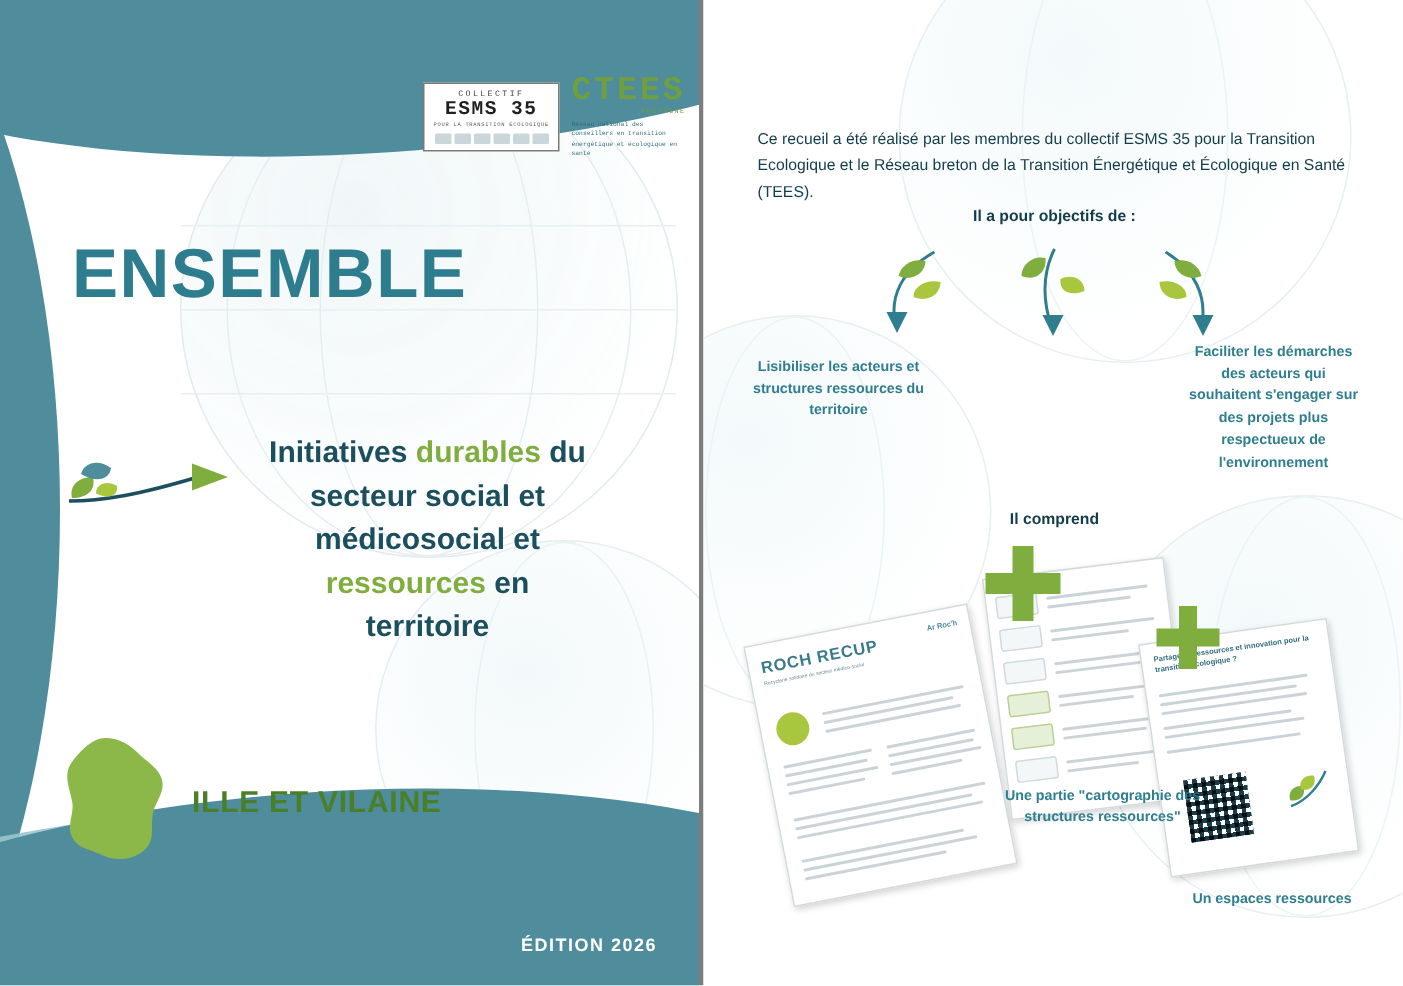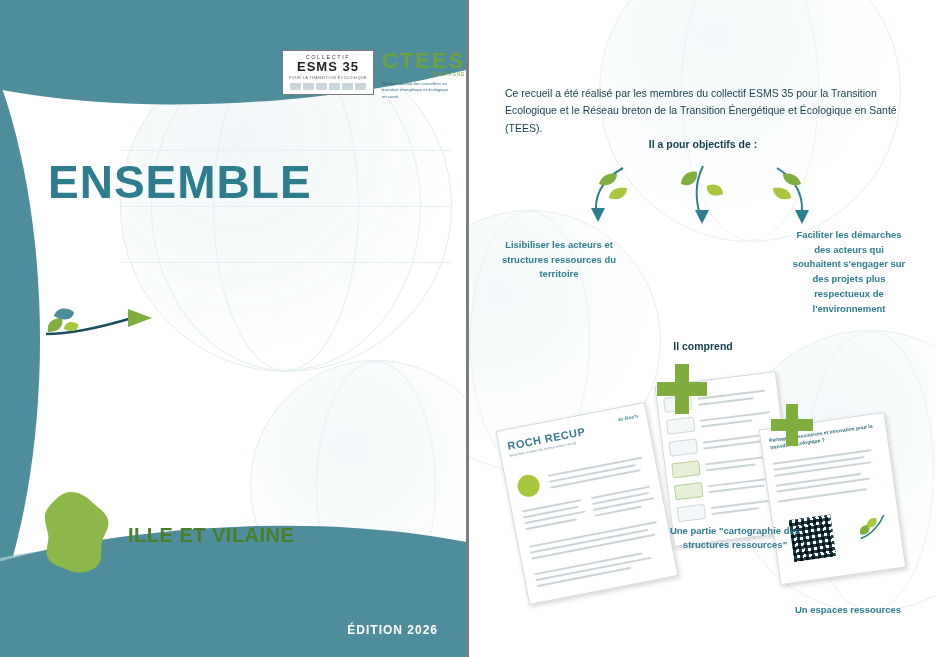--- a/index.html
+++ b/index.html
@@ -134,23 +134,24 @@
     border-radius: 60% 55% 0 0;
     transform: rotate(-3deg);
     opacity: 0.9;
   }
 
   .logos {
     position: absolute;
     left: 282px;
     top: 50px;
     display: flex;
-    align-items: flex-start;
+    align-items: center;
     gap: 8px;
     z-index: 6;
+    font-family: Liberation Mono, monospace;
   }
   .logo-esms {
     border: 1px solid #7a7a7a;
     padding: 3px 6px 4px 6px;
     text-align: center;
     background: #fff;
   }
   .logo-esms .lbl-collectif {
     font-size: 5.5px;
     letter-spacing: 1.6px;
@@ -458,21 +459,21 @@
     position: absolute;
     text-align: center;
     font-size: 9.5px;
     font-weight: bold;
     color: #2f7e90;
     line-height: 1.5;
     z-index: 6;
   }
   .cap-1 { left: 28px; bottom: 18px; width: 200px; }
   .cap-2 { left: 178px; bottom: 105px; width: 176px; }
-  .cap-3 { right: 12px; bottom: 40px; width: 150px; margin-top: 11px; }
+  .cap-3 { right: 12px; bottom: 50px; width: 150px; margin-top: 11px; }
 </style>
 </head>
 <body>
 
 <div class="spread">
 
   <div class="page-left">
 
     <div class="globe">
       <div class="globe-lat" style="top:33%"></div>
@@ -514,20 +515,27 @@
     <div class="sprout">
       <svg width="120" height="60" viewBox="0 0 120 60">
         <path d="M6 44 C28 44 52 40 92 28" stroke="#1b4f5e" stroke-width="2.4" fill="none"></path>
         <polygon points="88,19 112,28 88,37" fill="#7fae3e"></polygon>
         <path d="M22 28 C12 28 6 34 8 42 C18 42 24 37 22 28 Z" fill="#7fae3e"></path>
         <path d="M34 22 C26 16 16 18 14 26 C24 32 33 30 34 22 Z" fill="#4f8c9c"></path>
         <path d="M38 34 C32 30 24 32 24 39 C32 43 39 41 38 34 Z" fill="#a9c63f"></path>
       </svg>
     </div>
 
+    <div class="headline">
+      <span>Initiatives </span><span class="green">durables</span><span> du</span><br>
+      <span>secteur social et</span><br>
+      <span>médicosocial et</span><br>
+      <span class="green">ressources</span><span> en</span><br>
+      <span>territoire</span>
+    </div>
 
     <div class="map-wrap">
       <span>
         <svg width="72" height="86" viewBox="0 0 72 86">
           <path d="M30 2 C40 2 47 7 52 12 C58 18 66 22 68 30 C70 38 64 44 62 52
                    C60 62 64 70 56 77 C48 84 36 84 28 80 C20 76 12 76 8 68
                    C4 60 10 52 8 44 C6 34 2 26 8 18 C14 10 22 2 30 2 Z" fill="#8cb84a"></path>
         </svg>
       </span>
       <span class="map-label">ILLE ET VILAINE</span>

